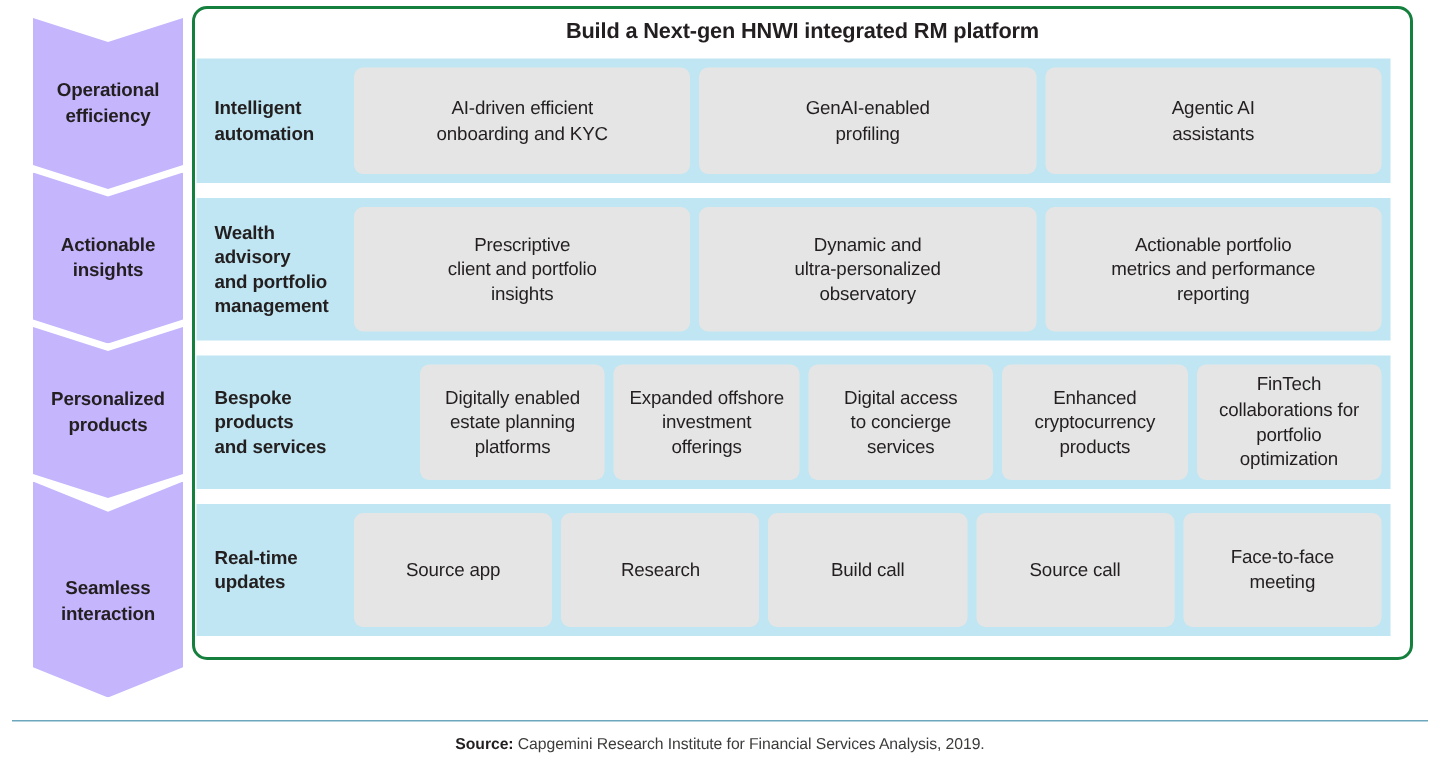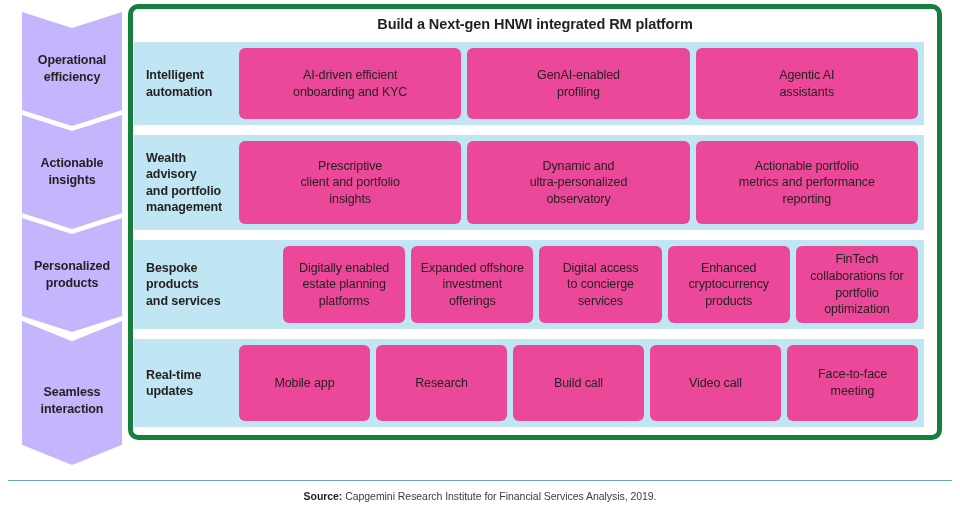--- a/index.html
+++ b/index.html
@@ -46,21 +46,21 @@
     letter-spacing: -0.1px;
   }
 
   
   .panel {
     position: absolute;
     left: 128px;
     top: 4px;
     width: 814px;
     height: 436px;
-    border: 5px solid #15803d;
+    border: 2px solid #15803d;
     border-radius: 10px;
     background: #ffffff;
     box-sizing: border-box;
   }
   .panel-title {
     height: 30px;
     line-height: 30px;
     text-align: center;
     font-size: 14.5px;
     font-weight: 700;
@@ -100,21 +100,21 @@
   .cards {
     flex: 1 1 auto;
     display: flex;
     align-items: stretch;
     gap: 6px;
     padding: 6px 6px 6px 0;
     box-sizing: border-box;
   }
   .card {
     flex: 1 1 0;
-    background: #ec4899;
+    background: #e5e5e5;
     border-radius: 6px;
     display: flex;
     align-items: center;
     justify-content: center;
     text-align: center;
     font-size: 12.5px;
     line-height: 1.33;
     color: #231f20;
     padding: 4px 6px;
     box-sizing: border-box;
@@ -190,24 +190,24 @@
         <div class="card">Expanded offshore<br>investment<br>offerings</div>
         <div class="card">Digital access<br>to concierge<br>services</div>
         <div class="card">Enhanced<br>cryptocurrency<br>products</div>
         <div class="card">FinTech<br>collaborations for<br>portfolio<br>optimization</div>
       </div>
     </div>
 
     <div class="row" style="top:297px;height:88px;">
       <div class="row-label">Real-time<br>updates</div>
       <div class="cards">
-        <div class="card">Mobile app</div>
+        <div class="card">Source app</div>
         <div class="card">Research</div>
         <div class="card">Build call</div>
-        <div class="card">Video call</div>
+        <div class="card">Source call</div>
         <div class="card">Face-to-face<br>meeting</div>
       </div>
     </div>
 
   </div>
 </div>
 
 <div class="divider"></div>
 <div class="source">
   <b>Source:</b><span> Capgemini Research Institute for Financial Services Analysis, 2019.</span>

